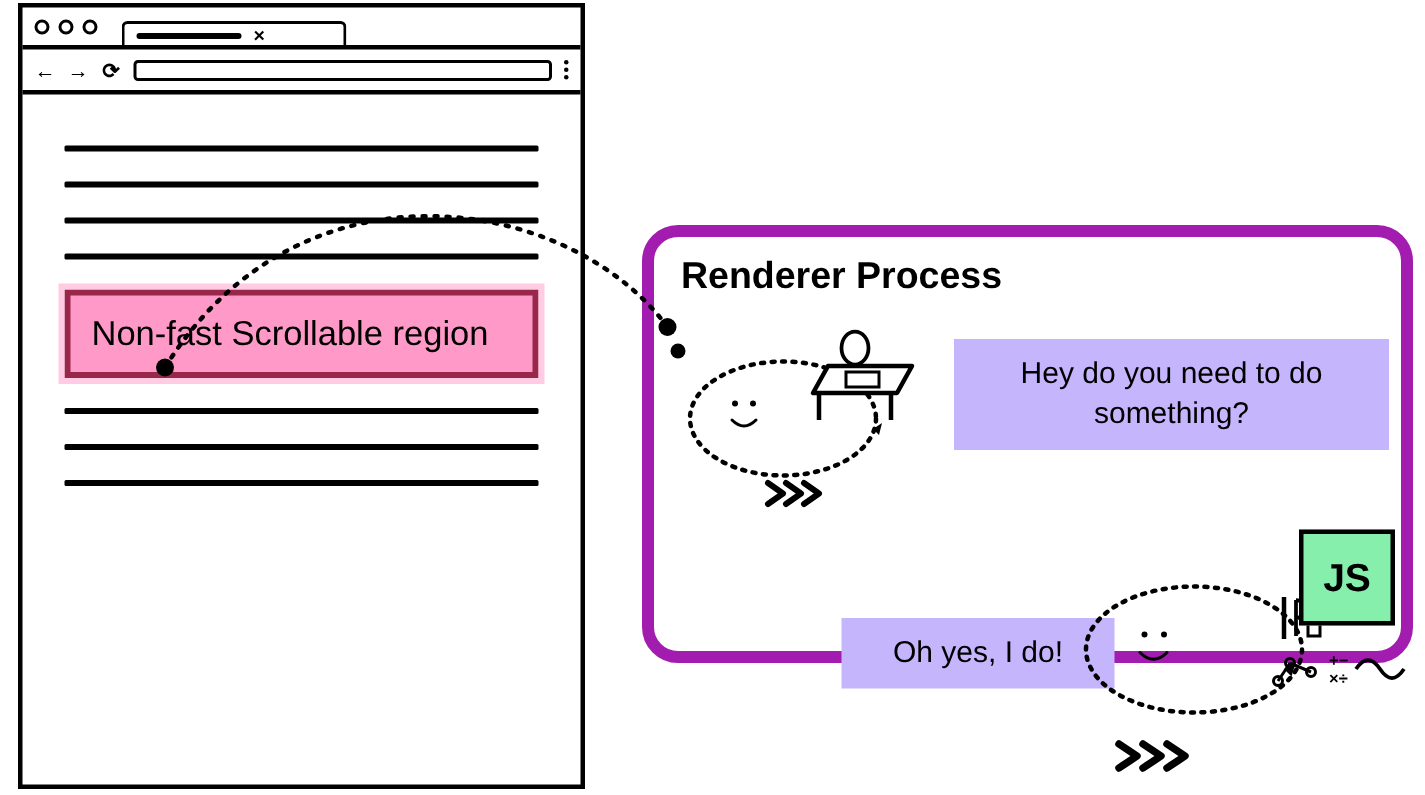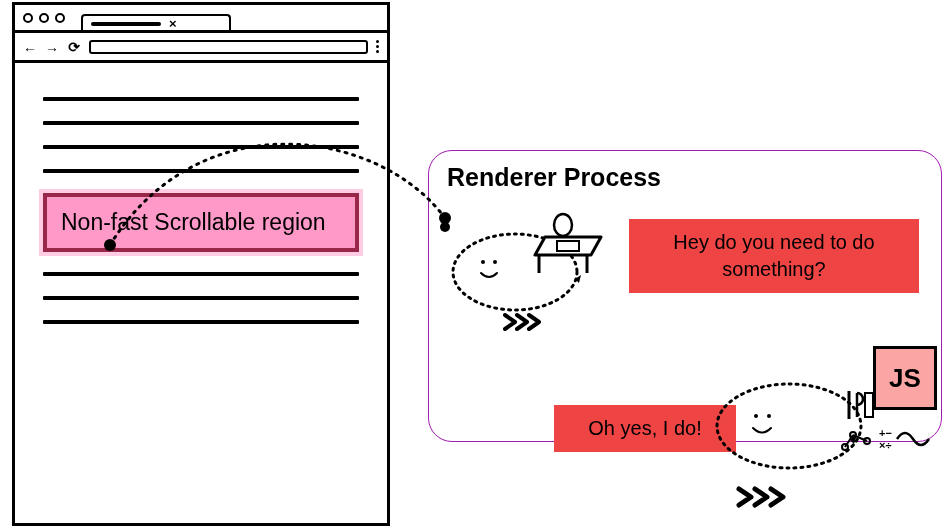--- a/index.html
+++ b/index.html
@@ -67,45 +67,45 @@
     outline: 4px solid #ffcce4;
     padding: 12px 14px;
     font-size: 23px; font-weight: 500;
   }
 
   
   .panel {
     position: absolute;
     left: 428px; top: 150px;
     width: 514px; height: 292px;
-    border: 1px solid #a21caf;
+    border: 8px solid #a21caf;
     border-radius: 24px;
     background: #fff;
   }
   .panel-title {
     position: absolute; left: 18px; top: 12px;
     font-size: 25px; font-weight: 700;
   }
 
   .bubble {
     position: absolute;
-    background: #ef4444;
+    background: #c4b5fd;
     padding: 10px 12px;
     font-size: 20px;
     text-align: center;
     line-height: 1.35;
   }
   .bubble1 { left: 200px; top: 68px; width: 290px; }
   .bubble2 { left: 92px; top: 254px; width: 182px; margin-left: 33px; }
 
   .js-badge {
     position: absolute;
     right: 4px; top: 195px;
     width: 64px; height: 64px;
-    background: #fca5a5;
+    background: #86efac;
     border: 3px solid #000;
     display:flex; align-items:center; justify-content:center;
     font-size: 26px; font-weight: 700;
   }
 
   
   .char { position:absolute; }
   .char svg { overflow: visible; }
 
   

